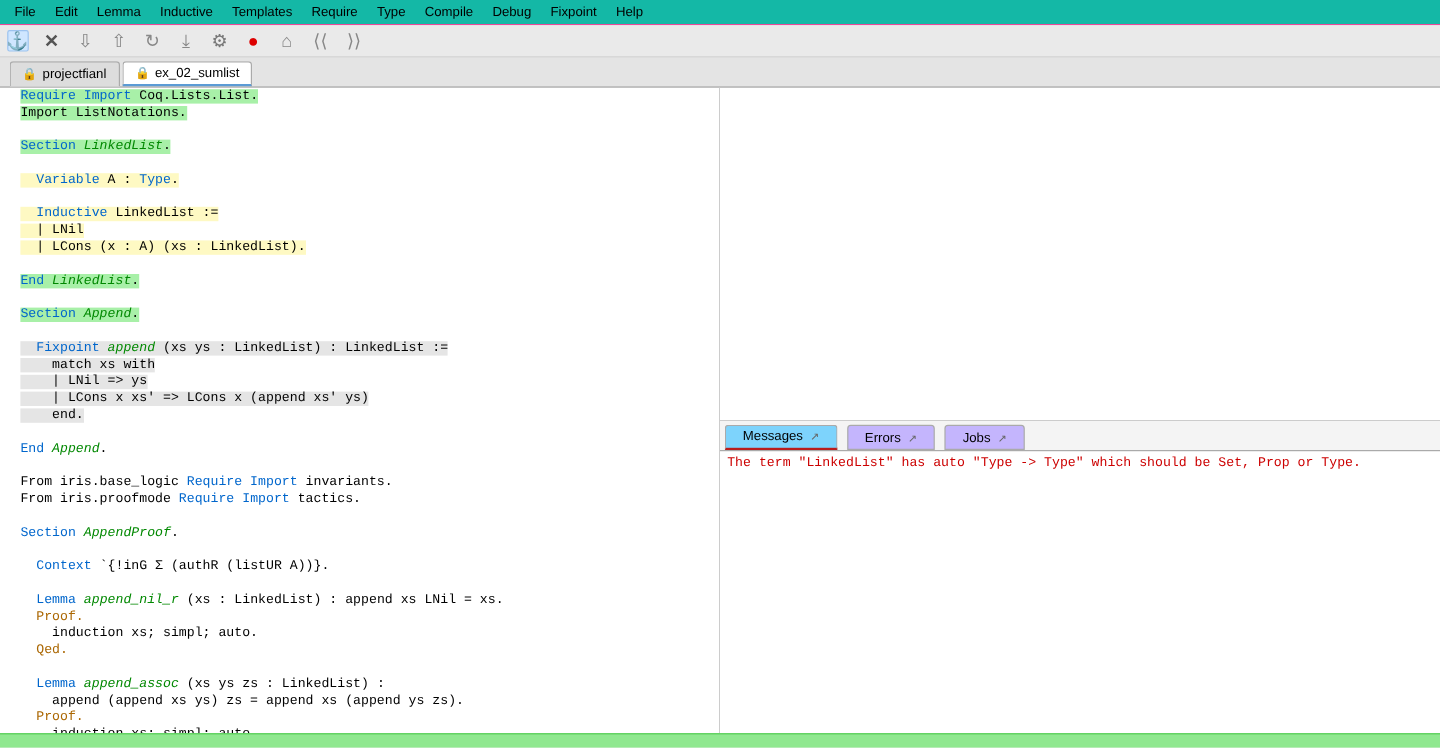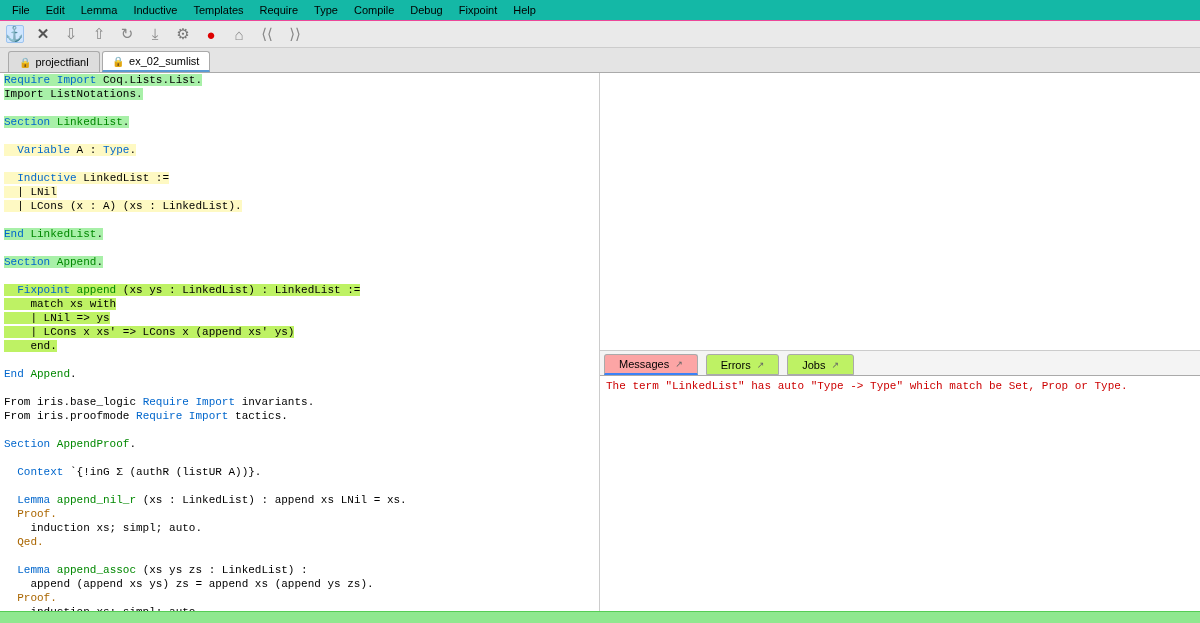--- a/index.html
+++ b/index.html
@@ -11,33 +11,33 @@
 .tabbar { background:#e4e4e4; border-bottom:1px solid #aaa; display:flex; padding-top:3px; padding-left:8px; }
 .tab { padding:3px 10px; margin-right:2px; background:#ddd; border:1px solid #aaa; border-bottom:none; border-radius:3px 3px 0 0; font-size:11px; display:flex; align-items:center; gap:4px; }
 .tab.active { background:#fff; border-bottom:2px solid #5b9bd5; }
 .lock { font-size:10px; color:#888; }
 .main { flex:1; display:flex; min-height:0; }
 .editor { flex:1; background:#fff; overflow:auto; font-family:"Courier New",monospace; font-size:11px; line-height:14px; border-right:1px solid #ccc; white-space:pre; }
 .right { width:600px; display:flex; flex-direction:column; background:#fff; }
 .goals { flex:1; border-bottom:1px solid #ccc; }
 .msgbox { height:260px; display:flex; flex-direction:column; }
 .msgtabs { display:flex; border-bottom:1px solid #aaa; background:#f4f4f4; }
-.msgtab { padding:3px 14px; border:1px solid #aaa; margin:3px 4px 0 4px; border-radius:3px 3px 0 0; background:#bef264; font-size:11px; display:flex; gap:6px; align-items:center; }
-.msgtab.active { background:#fca5a5; border-bottom:2px solid #3b82f6; }
+.msgtab { padding:3px 14px; border:1px solid #aaa; margin:3px 4px 0 4px; border-radius:3px 3px 0 0; background:#c4b5fd; font-size:11px; display:flex; gap:6px; align-items:center; }
+.msgtab.active { background:#7dd3fc; border-bottom:2px solid #b91c1c; }
 .msgtab .arrow { font-size:9px; color:#666; }
 .msgcontent { flex:1; padding:4px 6px; font-family:"Courier New",monospace; font-size:11px; }
 .status { height:12px; background:#8fe88f; border-top:1px solid #5c5; }
 .hl-proc { background:#a8f0a8; display:inline; }
 .hl-def { background:#fef9c3; display:inline; }
-.hl-err { background:#bef264; display:inline; }
+.hl-err { background:#e5e5e5; display:inline; }
 .c-kw { color:#0066cc; }
-.c-id { color:#008800; }
+.c-id { color:#008800;font-style:italic; }
 .c-tac { color:#aa6600; }
 .c-err { color:#cc0000; }
-.ln { padding:0 4px; display:block; }
+.ln { padding:0 17px; display:block; }
 </style>
 </head>
 <body>
 
 <div class="menubar">
   <span>File</span>
   <span>Edit</span>
   <span>Lemma</span>
   <span>Inductive</span>
   <span>Templates</span>
@@ -87,18 +87,18 @@
           </div>
         <div class="msgtab">
             <span>Errors</span>
             <span class="arrow">↗</span>
           </div>
         <div class="msgtab">
             <span>Jobs</span>
             <span class="arrow">↗</span>
           </div>
       </div>
-      <div class="msgcontent"><span class="c-err">The term </span><span class="c-err">"LinkedList"</span><span class="c-err"> has auto </span><span class="c-err">"Type -&gt; Type"</span><span class="c-err"> which match be Set, Prop or Type.</span></div>
+      <div class="msgcontent"><span class="c-err">The term </span><span class="c-err">"LinkedList"</span><span class="c-err"> has auto </span><span class="c-err">"Type -&gt; Type"</span><span class="c-err"> which should be Set, Prop or Type.</span></div>
     </div>
   </div>
 </div>
 
 <div class="status"></div>
 
 </body></html>

